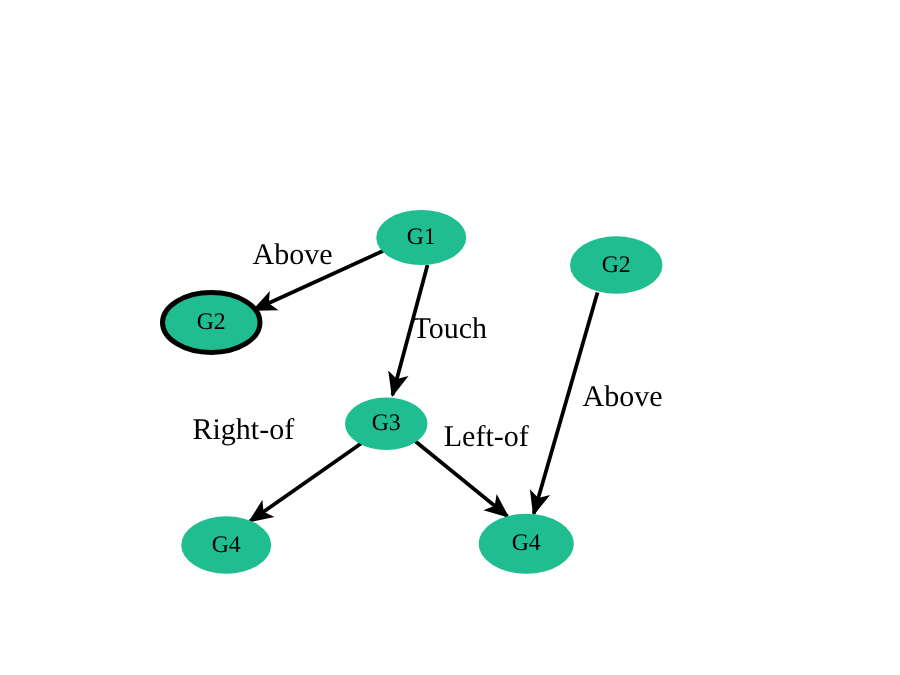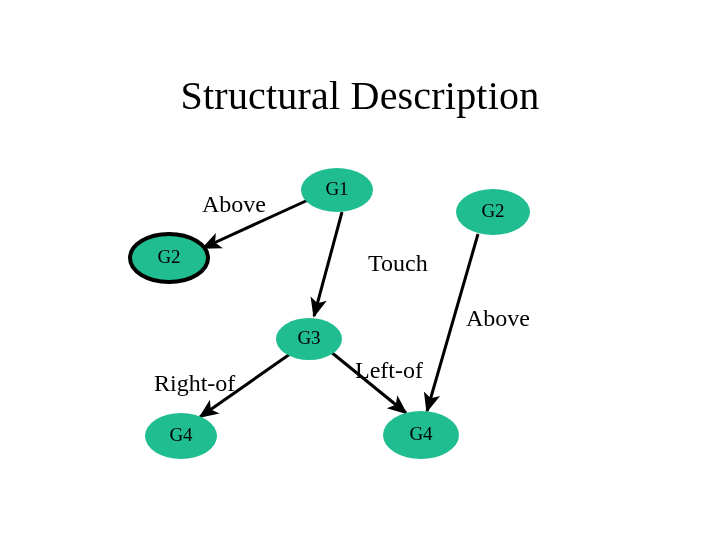--- a/index.html
+++ b/index.html
@@ -54,21 +54,20 @@
     line-height: 22px;
     color: #000000;
     white-space: nowrap;
   }
 </style>
 </head>
 <body>
 
 <div id="slide">
 
-  <div id="slide-title">Structural Description</div>
 
   <svg id="graph-canvas" viewBox="0 0 720 540">
     <defs>
       <marker id="arrowhead" markerWidth="7" markerHeight="7" refX="6" refY="3.2" orient="auto" markerUnits="strokeWidth">
         <path d="M0,0.4 L6.6,3.2 L0,6 L1.6,3.2 Z" fill="#000000"></path>
       </marker>
     </defs>
     <g id="edge-layer">
         <line x1="308" y1="200" x2="203" y2="248" stroke="#000000" stroke-width="3" marker-end="url(#arrowhead)"></line>
         <line x1="342" y1="212" x2="314" y2="316" stroke="#000000" stroke-width="3" marker-end="url(#arrowhead)"></line>
@@ -99,19 +98,19 @@
         </g>
         <g>
           <ellipse cx="421" cy="435" rx="38" ry="24" fill="#20bd90" stroke="none" stroke-width="0"></ellipse>
           <text x="421" y="436" class="node-label">G4</text>
         </g>
       </g>
   </svg>
 
   <div id="edge-label-layer">
       <div class="edge-label" style="left: 202px; top: 193px;">Above</div>
-      <div class="edge-label" style="left: 330px; top: 252px; padding-left: 38px;">Touch</div>
+      <div class="edge-label" style="left: 330px; top: 252px;">Touch</div>
       <div class="edge-label" style="left: 466px; top: 307px;">Above</div>
-      <div class="edge-label" style="left: 154px; top: 372px; font-family: Liberation Serif, serif;">Right-of</div>
-      <div class="edge-label" style="left: 355px; top: 359px;">Left-of</div>
+      <div class="edge-label" style="left: 154px; top: 333px; font-family: Liberation Serif, serif;">Right-of</div>
+      <div class="edge-label" style="left: 355px; top: 339px;">Left-of</div>
     </div>
 
 </div>
 
 </body></html>

